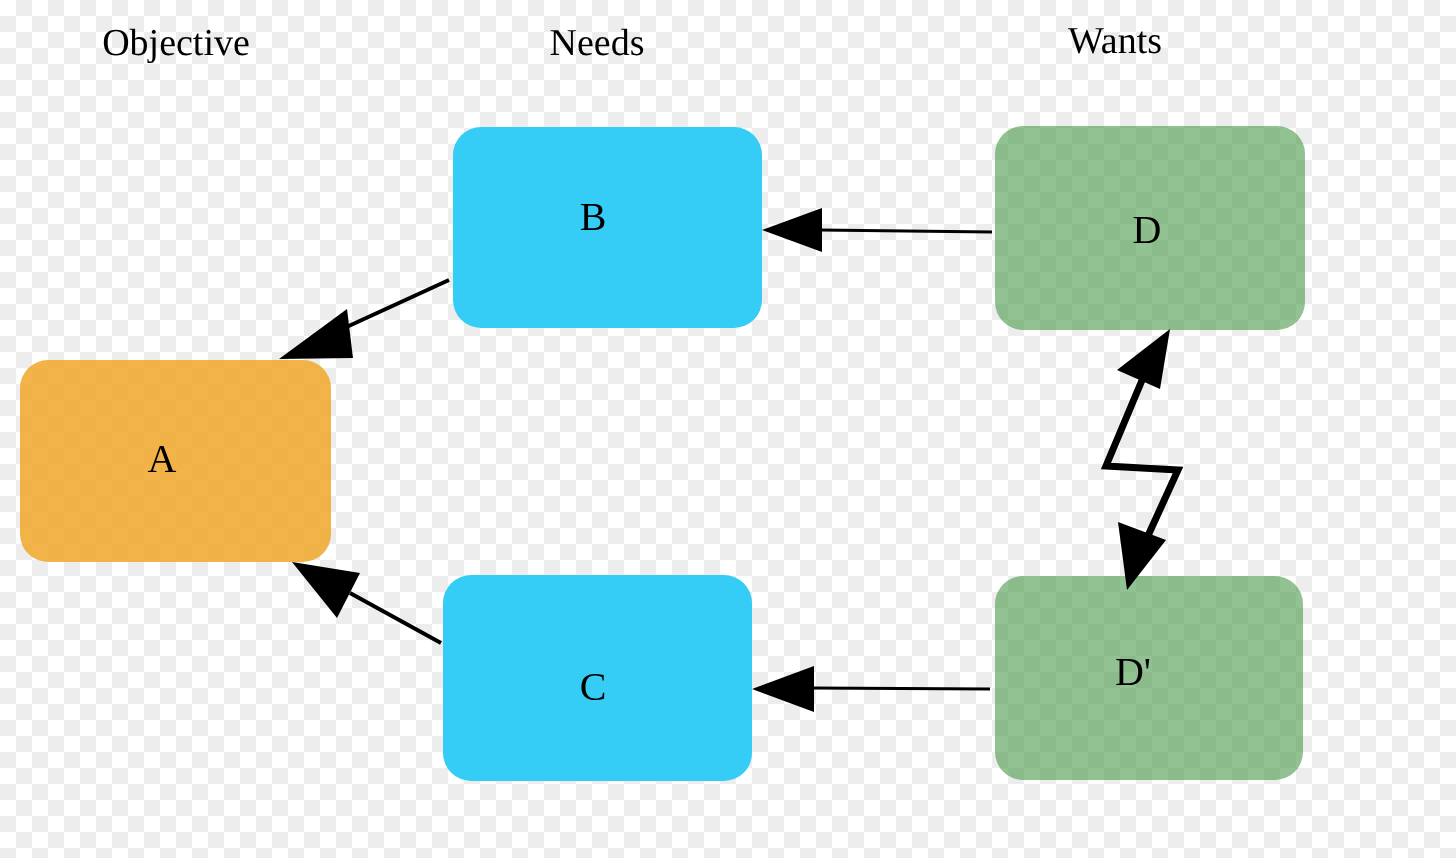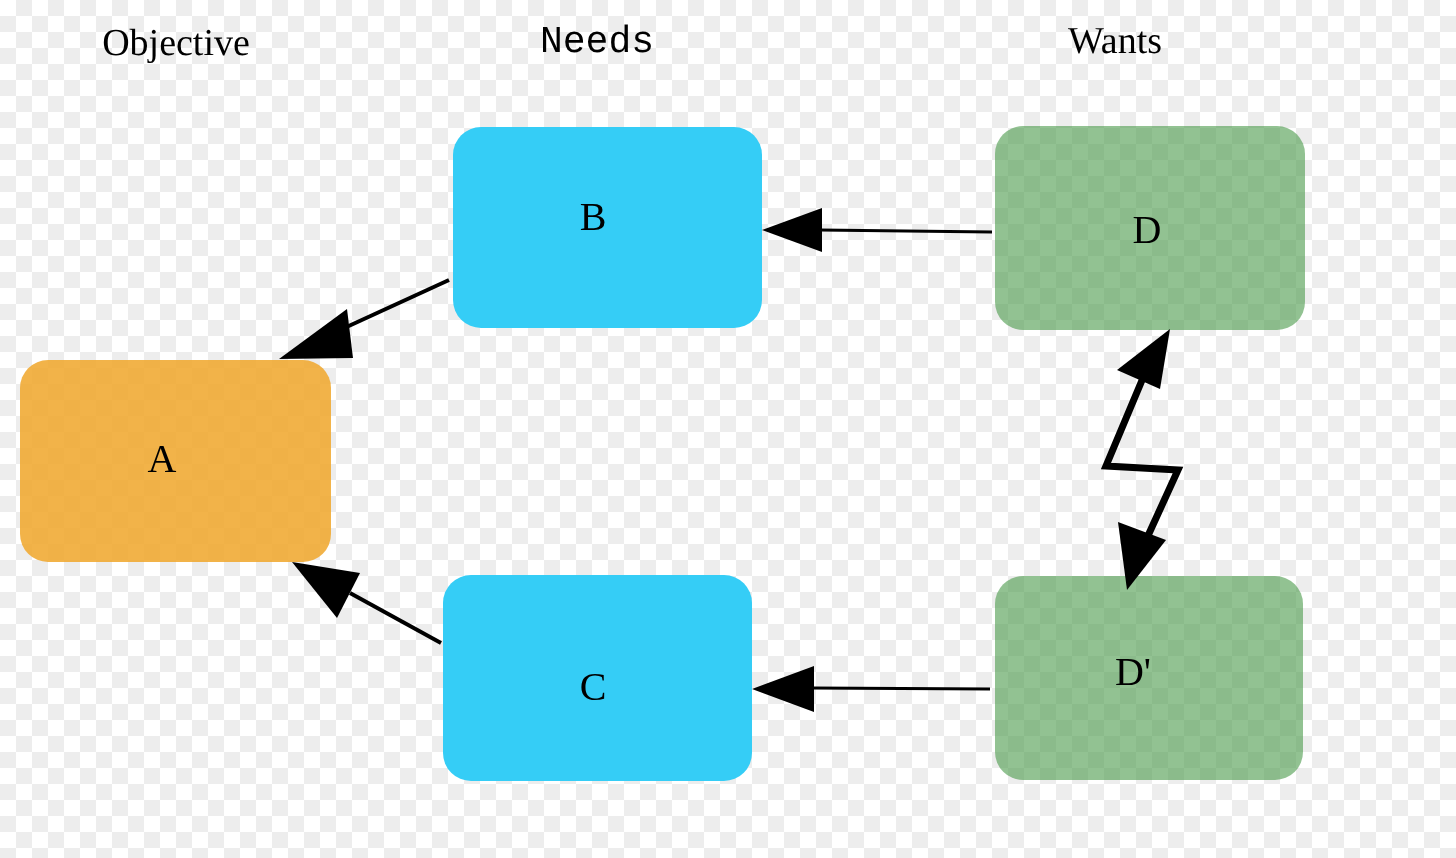--- a/index.html
+++ b/index.html
@@ -54,21 +54,21 @@
     pointer-events: none;
   }
   svg.edges * { pointer-events: auto; }
 </style>
 </head>
 <body>
 
 <div id="canvas">
 
   <div class="col-label" style="left:176px; top:24px;">Objective</div>
-  <div class="col-label" style="left:597px; top:24px;font-family:Liberation Mono, monospace;">Needs</div>
+  <div class="col-label" style="left:597px; top:24px;">Needs</div>
   <div class="col-label" style="left:1115px; top:22px;">Wants</div>
 
   <div class="node" style="left:20px; top:360px; width:311px; height:202px; background-color:rgba(240,168,48,0.88);"></div>
   <div class="node-label" style="left:162px; top:459px;">A</div>
 
   <div class="node" style="left:453px; top:127px; width:309px; height:201px; background-color:rgba(53,205,246,1);"></div>
   <div class="node-label" style="left:593px; top:217px;">B</div>
 
   <div class="node" style="left:443px; top:575px; width:309px; height:206px; background-color:rgba(53,205,246,1);"></div>
   <div class="node-label" style="left:593px; top:687px;">C</div>

